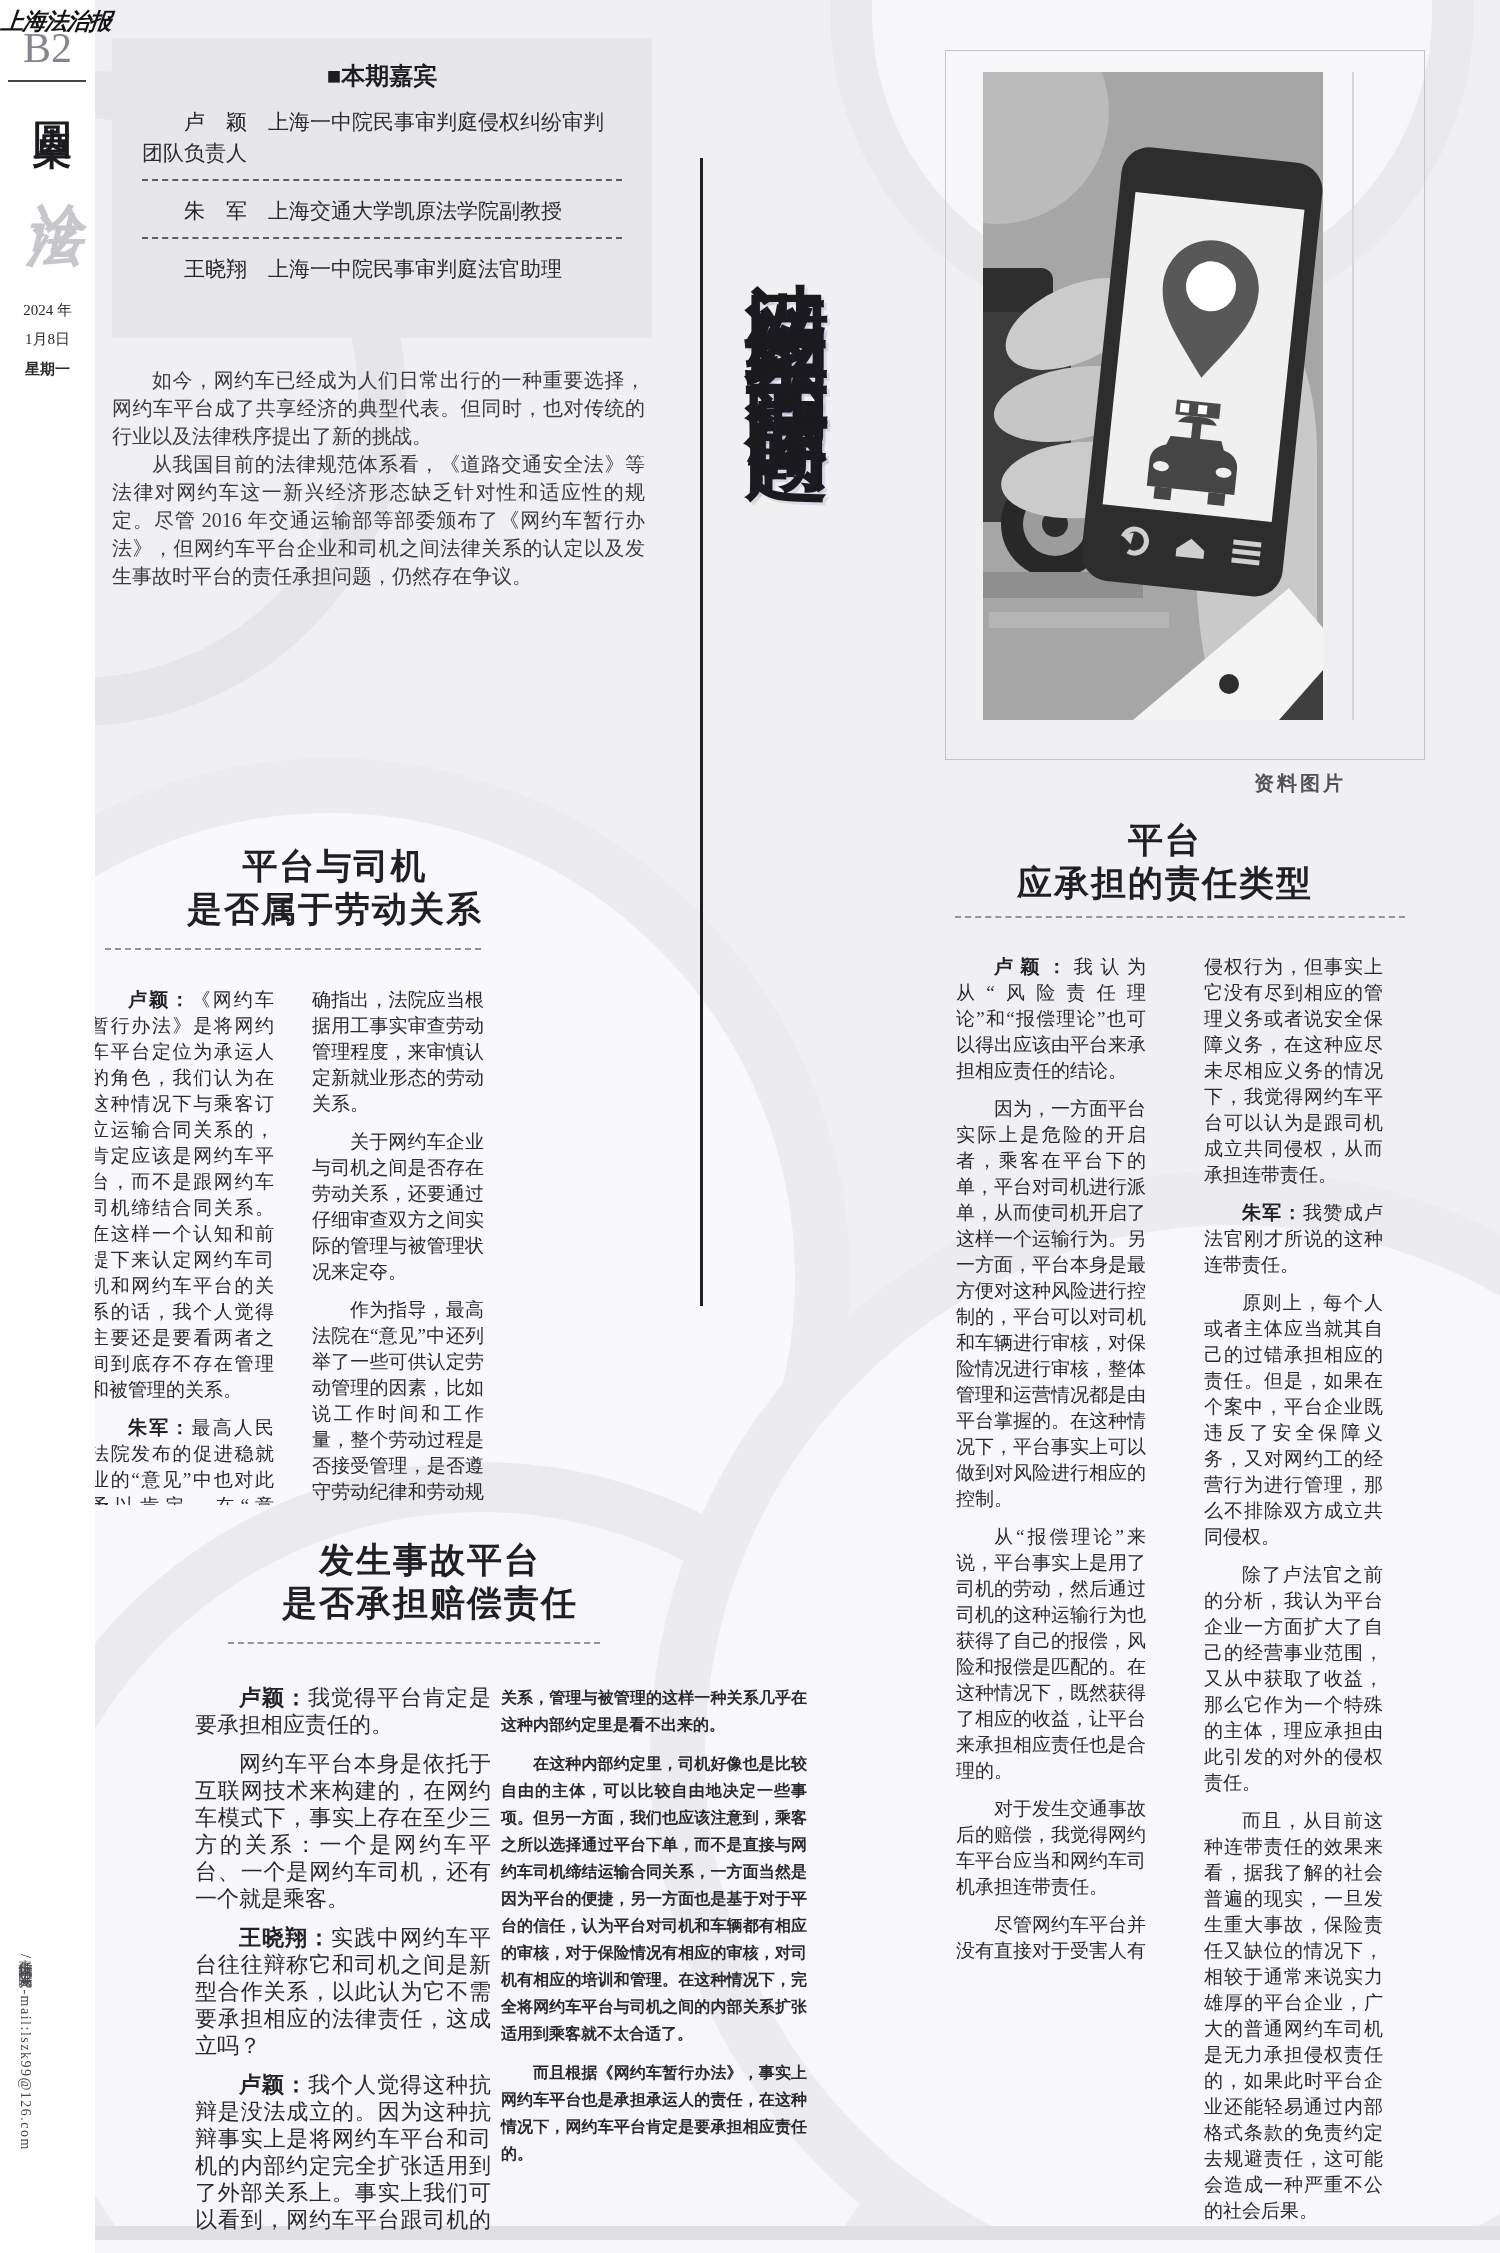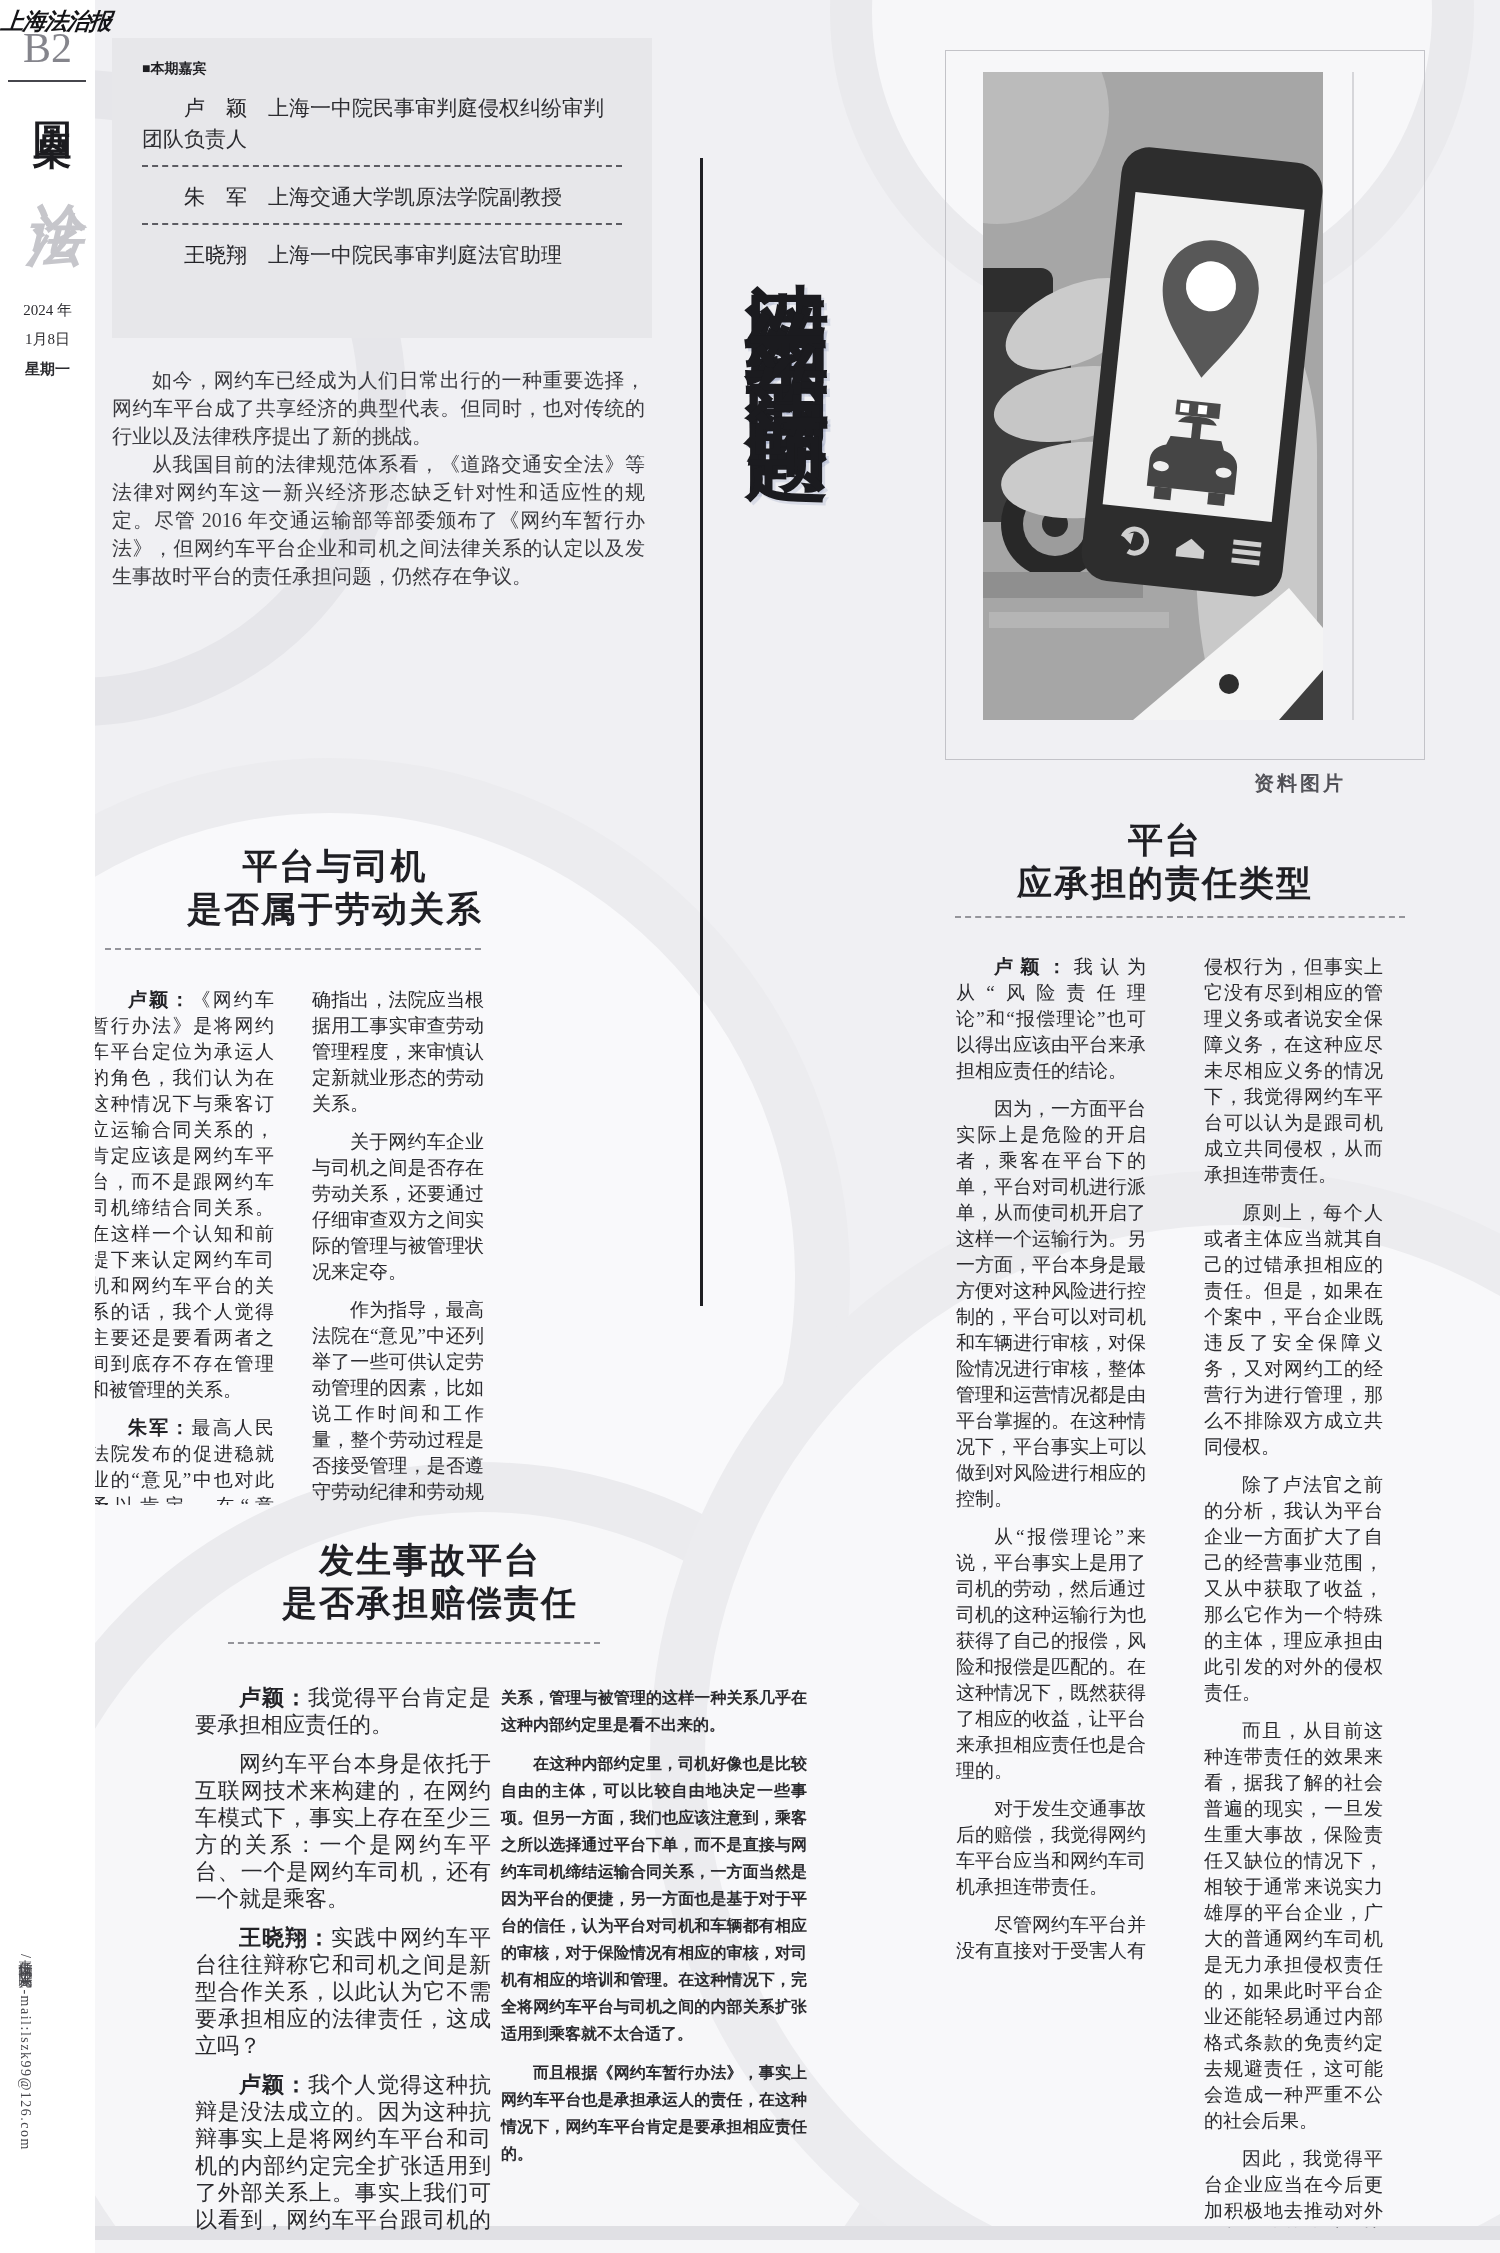--- a/index.html
+++ b/index.html
@@ -27,21 +27,21 @@
              font-family:"Liberation Sans","DejaVu Sans",sans-serif;color:#1c1c20;letter-spacing:6px;}
   .rail-col2{position:absolute;left:16px;top:158px;writing-mode:vertical-rl;font-size:56px;font-weight:bold;
              font-style:italic;color:#c6c6cb;letter-spacing:8px;}
   .rail-date{position:absolute;left:0;top:296px;width:95px;text-align:center;font-size:15px;color:#2b2b2f;line-height:1.95;}
   .rail-date .wd{font-weight:bold;}
   .rail-footer{position:absolute;left:16px;top:1948px;writing-mode:vertical-rl;text-orientation:mixed;
                font-size:14px;color:#46464b;letter-spacing:1.5px;height:300px;}
   
   .guest-box{left:112px;top:38px;width:540px;height:300px;background:#e7e7ea;z-index:2;
              box-sizing:border-box;padding:22px 30px 14px 30px;}
-  .guest-label{font-family:"Liberation Sans","DejaVu Sans",sans-serif;font-weight:bold;font-size:14px;color:#1d1d21;}
+  .guest-label{font-family:"Liberation Sans","DejaVu Sans",sans-serif;font-weight:bold;font-size:24px;color:#1d1d21;text-align:center;}
   .guest-row{margin:14px 0 6px 0;font-size:21px;line-height:31px;text-indent:2em;color:#2c2c30;}
   .guest-row b{font-family:"Liberation Sans","DejaVu Sans",sans-serif;font-weight:normal;color:#242428;}
   .guest-dash{border-top:2px dashed #5c5c62;height:0;margin:10px 0;}
   
   .intro{left:112px;top:366px;width:533px;z-index:2;font-size:20px;line-height:28px;
          text-align:justify;color:#3a3a3f;}
   .intro p{margin:0;text-indent:2em;}
   
   .v-rule{left:700px;top:158px;width:3px;height:1148px;background:#1f1f23;z-index:2;}
   .headline{left:748px;top:215px;width:96px;height:1100px;writing-mode:vertical-rl;z-index:2;
@@ -203,20 +203,21 @@
   <div class="abs dash d2"></div>
   <div class="abs body-col s2c1">
       <p><b>卢颖：</b>我认为从“风险责任理论”和“报偿理论”也可以得出应该由平台来承担相应责任的结论。</p>
       <p>因为，一方面平台实际上是危险的开启者，乘客在平台下的单，平台对司机进行派单，从而使司机开启了这样一个运输行为。另一方面，平台本身是最方便对这种风险进行控制的，平台可以对司机和车辆进行审核，对保险情况进行审核，整体管理和运营情况都是由平台掌握的。在这种情况下，平台事实上可以做到对风险进行相应的控制。</p>
       <p>从“报偿理论”来说，平台事实上是用了司机的劳动，然后通过司机的这种运输行为也获得了自己的报偿，风险和报偿是匹配的。在这种情况下，既然获得了相应的收益，让平台来承担相应责任也是合理的。</p>
       <p>对于发生交通事故后的赔偿，我觉得网约车平台应当和网约车司机承担连带责任。</p>
       <p>尽管网约车平台并没有直接对于受害人有</p>
     </div>
   <div class="abs body-col s2c2">
       <p class="cont">侵权行为，但事实上它没有尽到相应的管理义务或者说安全保障义务，在这种应尽未尽相应义务的情况下，我觉得网约车平台可以认为是跟司机成立共同侵权，从而承担连带责任。</p>
+      <p><b>朱军：</b>我赞成卢法官刚才所说的这种连带责任。</p>
       <p>原则上，每个人或者主体应当就其自己的过错承担相应的责任。但是，如果在个案中，平台企业既违反了安全保障义务，又对网约工的经营行为进行管理，那么不排除双方成立共同侵权。</p>
       <p>除了卢法官之前的分析，我认为平台企业一方面扩大了自己的经营事业范围，又从中获取了收益，那么它作为一个特殊的主体，理应承担由此引发的对外的侵权责任。</p>
       <p>而且，从目前这种连带责任的效果来看，据我了解的社会普遍的现实，一旦发生重大事故，保险责任又缺位的情况下，相较于通常来说实力雄厚的平台企业，广大的普通网约车司机是无力承担侵权责任的，如果此时平台企业还能轻易通过内部格式条款的免责约定去规避责任，这可能会造成一种严重不公的社会后果。</p>
       <p>因此，我觉得平台企业应当在今后更加积极地去推动对外侵权保险的险种，比如说和保险公司去洽谈，通过保险这样一种方式去合法合理地规避、分散和控制风险。</p>
     </div>
 
   <div class="abs sec-title t3">
     <div>发生事故平台</div>
     <div>是否承担赔偿责任</div>
   </div>

